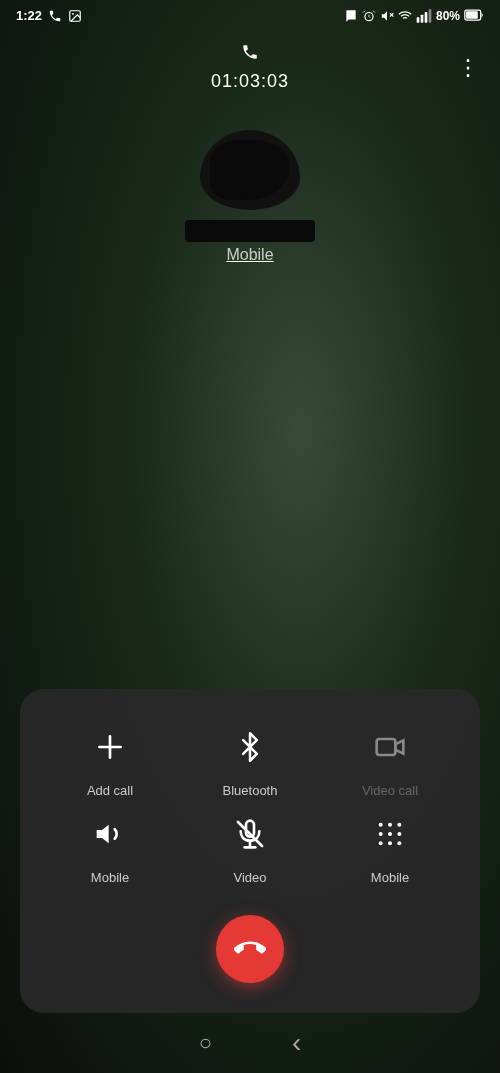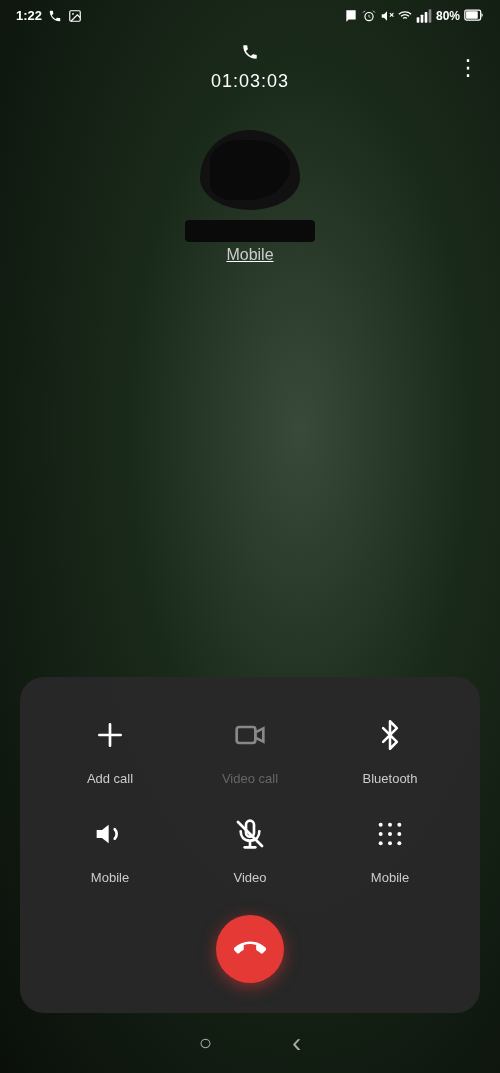--- a/index.html
+++ b/index.html
@@ -111,21 +111,21 @@
       left: 20px;
       right: 20px;
       background: rgba(40, 40, 40, 0.95);
       border-radius: 24px;
       padding: 30px 20px 30px;
     }
 
     .button-grid {
       display: grid;
       grid-template-columns: repeat(3, 1fr);
-      gap: 20px 0;
+      gap: 8px 0;
       margin-bottom: 30px;
     }
 
     .action-btn {
       display: flex;
       flex-direction: column;
       align-items: center;
       gap: 8px;
       cursor: pointer;
     }
@@ -268,35 +268,35 @@
       <div class="icon-circle">
         <svg width="32" height="32" viewBox="0 0 24 24" fill="white">
           <path d="M12 4v16M4 12h16" stroke="white" stroke-width="2" stroke-linecap="round"></path>
         </svg>
       </div>
       <span class="action-label">Add call</span>
     </div>
 
     <div class="action-btn">
       <div class="icon-circle">
+        <svg width="30" height="32" viewBox="0 0 24 24" fill="none">
+          <polyline points="6.5 6.5 17.5 17.5 12 23 12 1 17.5 6.5 6.5 17.5" stroke="white" stroke-width="2" stroke-linecap="round" stroke-linejoin="round"></polyline>
+        </svg>
+      </div>
+      <span class="action-label">Bluetooth</span>
+    </div>
+
+    <div class="action-btn">
+      <div class="icon-circle">
         <svg width="32" height="32" viewBox="0 0 24 24" fill="none">
           <rect x="2" y="6" width="14" height="12" rx="2" stroke="#888" stroke-width="2"></rect>
           <path d="M16 10l6-3v10l-6-3V10z" stroke="#888" stroke-width="2" fill="none"></path>
         </svg>
       </div>
       <span class="action-label dimmed">Video call</span>
-    </div>
-
-    <div class="action-btn">
-      <div class="icon-circle">
-        <svg width="30" height="32" viewBox="0 0 24 24" fill="none">
-          <polyline points="6.5 6.5 17.5 17.5 12 23 12 1 17.5 6.5 6.5 17.5" stroke="white" stroke-width="2" stroke-linecap="round" stroke-linejoin="round"></polyline>
-        </svg>
-      </div>
-      <span class="action-label">Bluetooth</span>
     </div>
 
     <div class="action-btn">
       <div class="icon-circle">
         <svg width="32" height="32" viewBox="0 0 24 24" fill="white">
           <path d="M11 5L6 9H2v6h4l5 4V5z"></path>
           <path d="M15.54 8.46a5 5 0 010 7.07" stroke="white" stroke-width="2" fill="none" stroke-linecap="round"></path>
         </svg>
       </div>
       <span class="action-label">Mobile</span>

